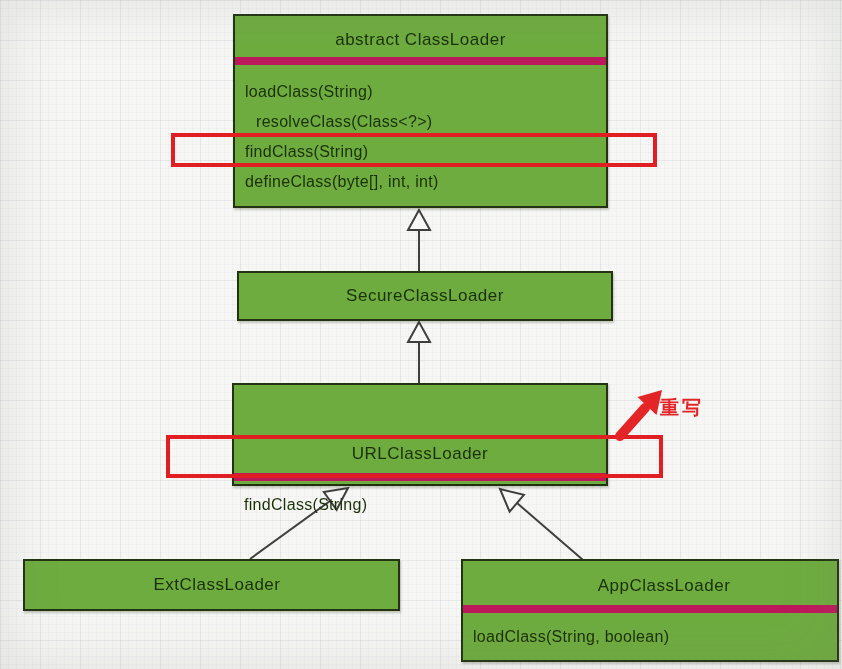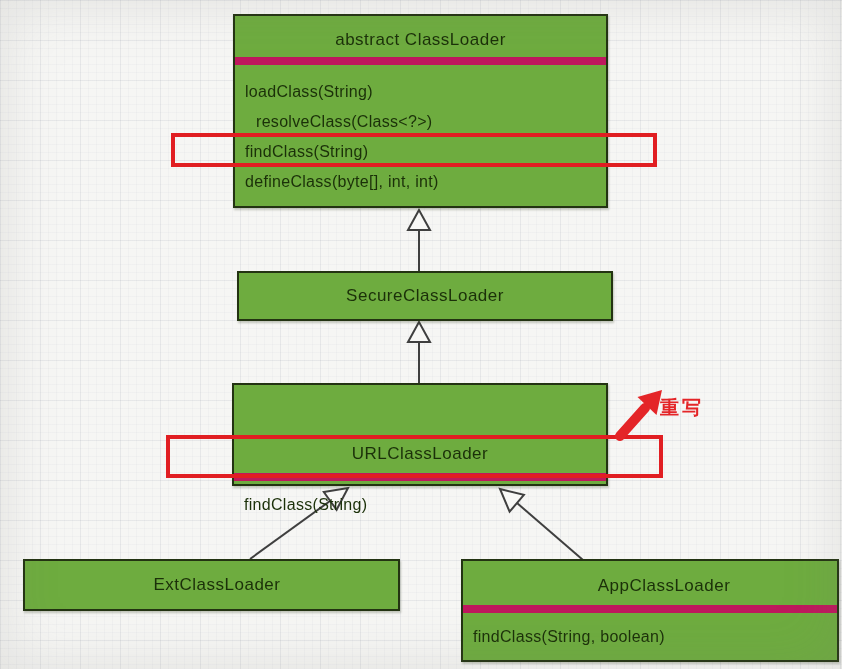--- a/index.html
+++ b/index.html
@@ -123,21 +123,21 @@
     </div>
   </div>
 
   <div class="uml-box" style="left:23px; top:559px; width:377px; height:52px;padding-left:11px;">
     <div class="uml-title" style="line-height:48px;">ExtClassLoader</div>
   </div>
 
   <div class="uml-box" style="left:461px; top:559px; width:378px; height:103px;">
     <div class="uml-title with-sep" style="line-height:50px; height:52px; box-sizing:border-box;padding-left:28px;">AppClassLoader</div>
     <div class="uml-methods">
-      <div class="uml-method" style="line-height:47px;">findClass(String, boolean)</div>
+      <div class="uml-method" style="line-height:47px;">loadClass(String, boolean)</div>
     </div>
   </div>
 
   <div class="hl" style="left:171px; top:133px; width:486px; height:34px;"></div>
   <div class="hl" style="left:166px; top:435px; width:497px; height:43px;"></div>
 
   <svg class="layer" width="842" height="669" viewBox="0 0 842 669">
     <g>
       <line class="red-line" x1="620" y1="436" x2="645" y2="408"></line>
       <polygon class="red-head" points="662,390 656.5,415 637.5,397"></polygon>

